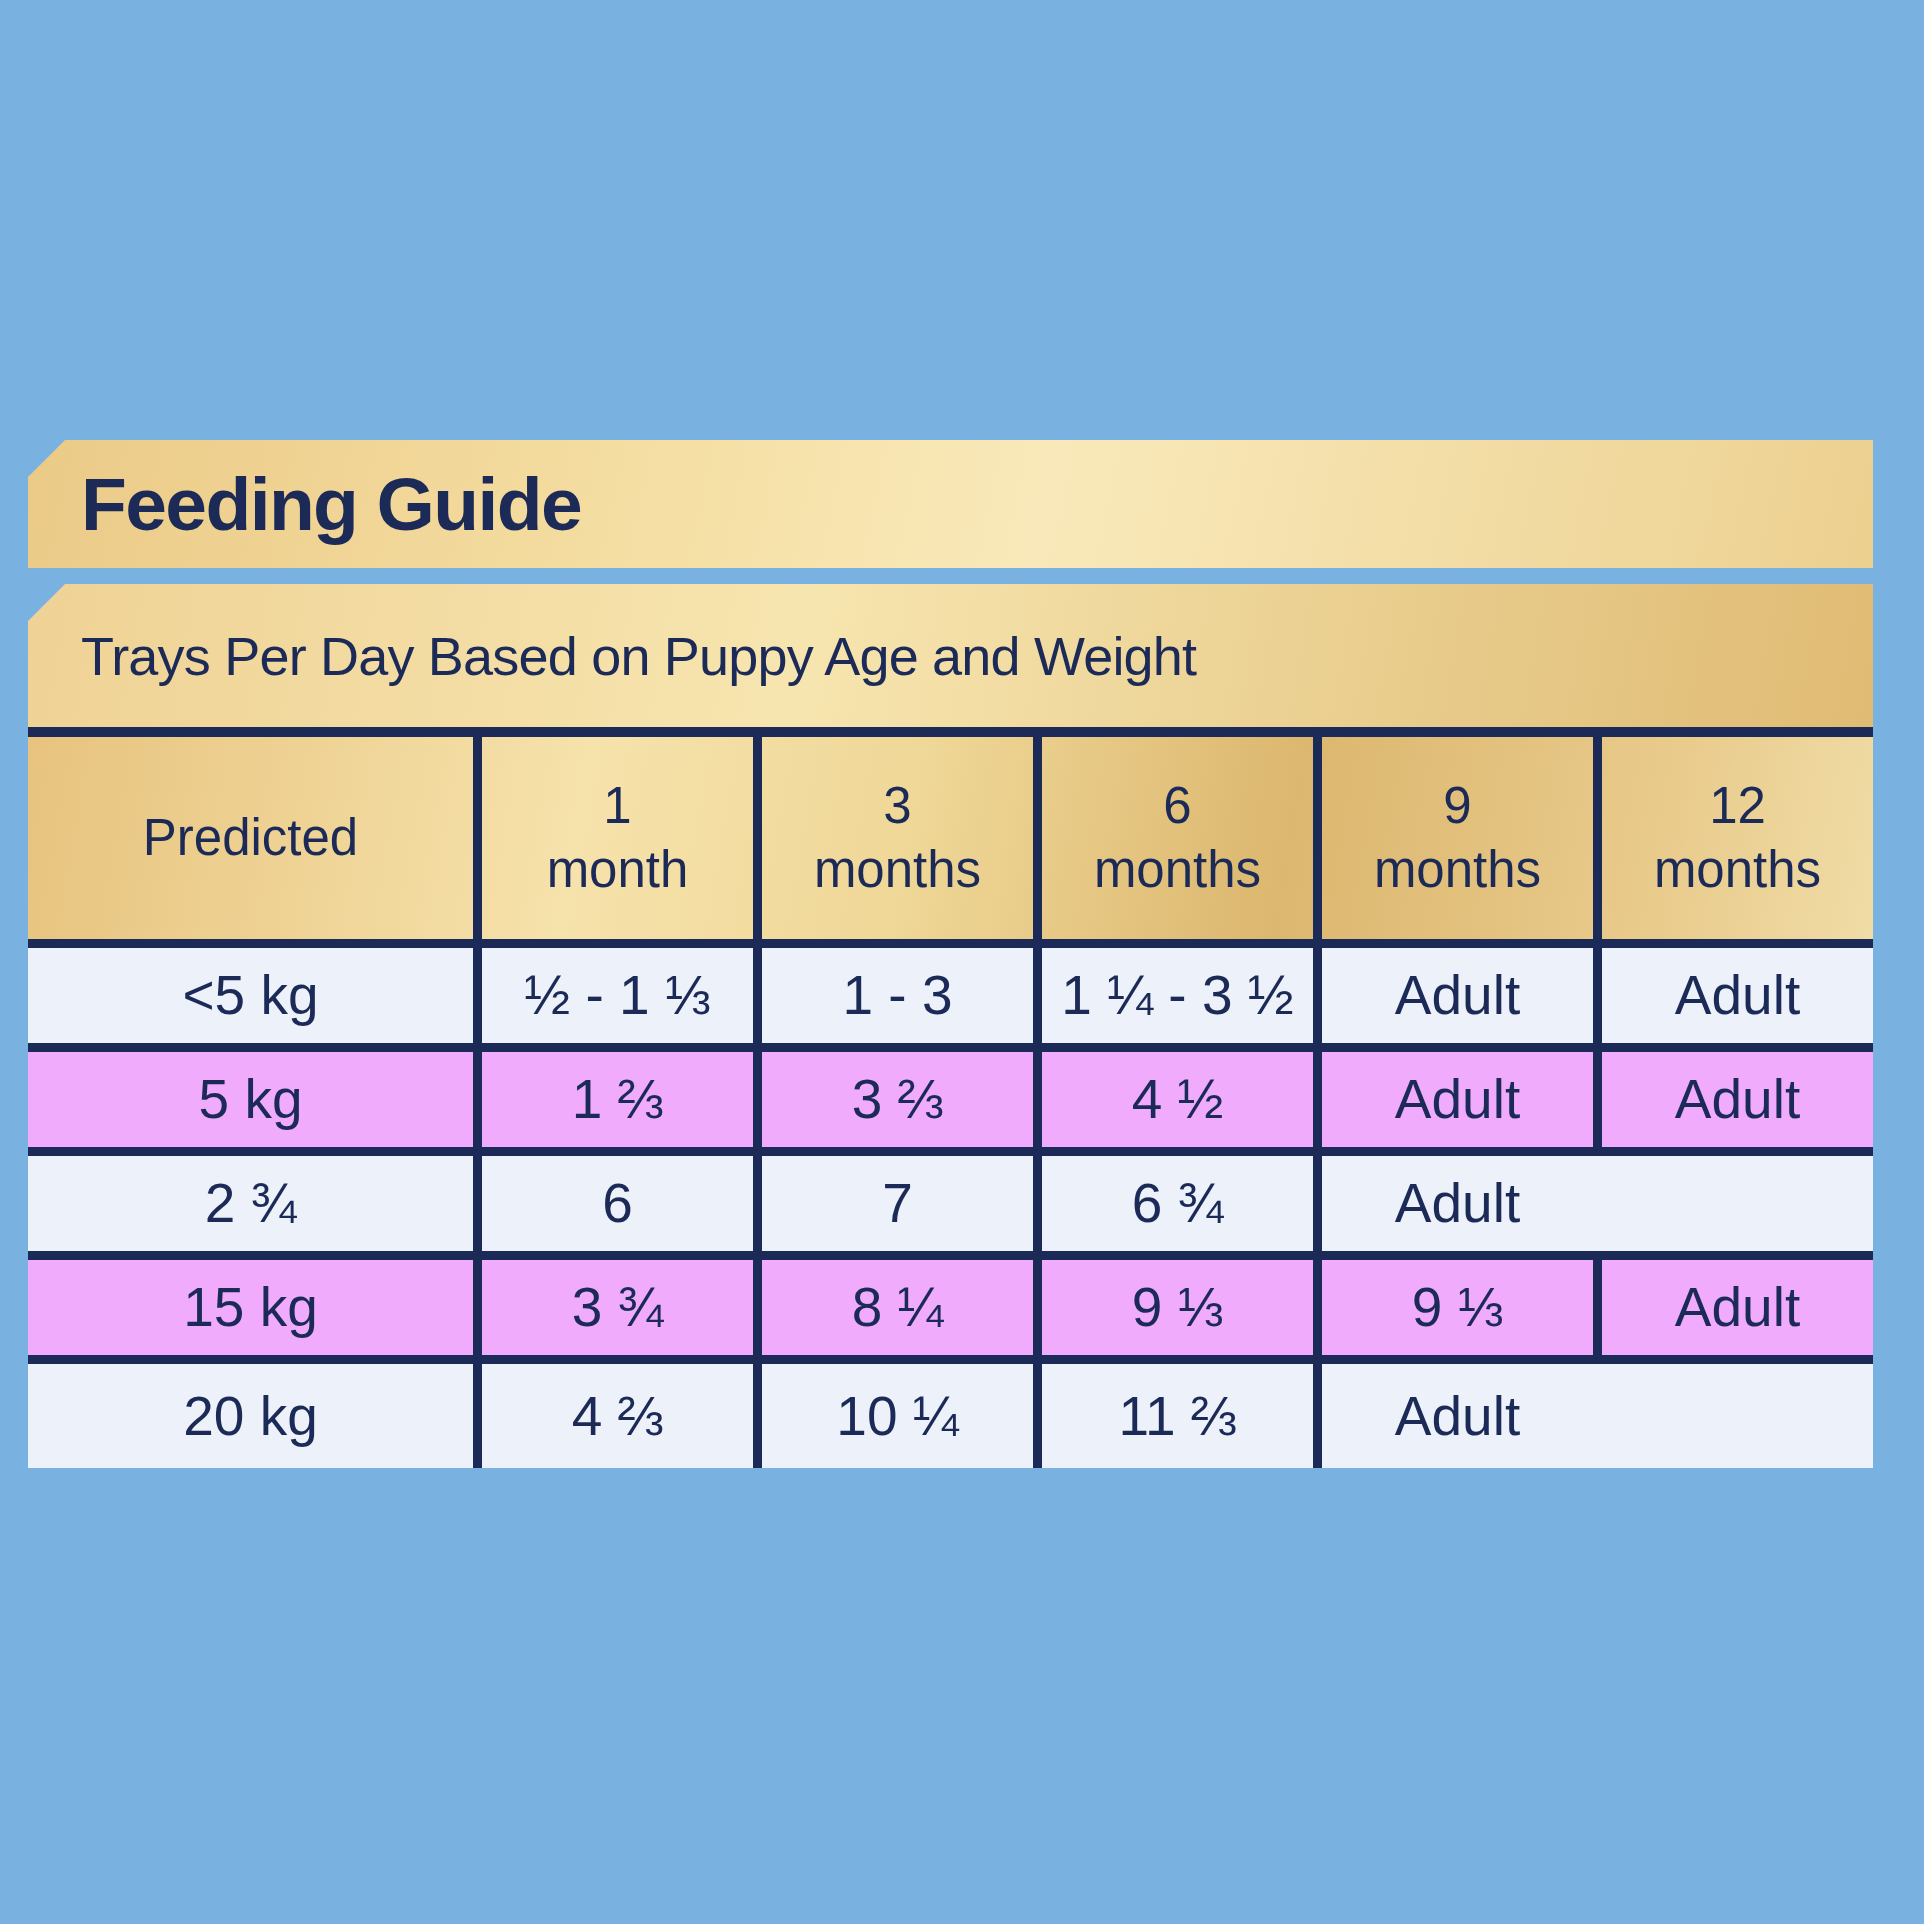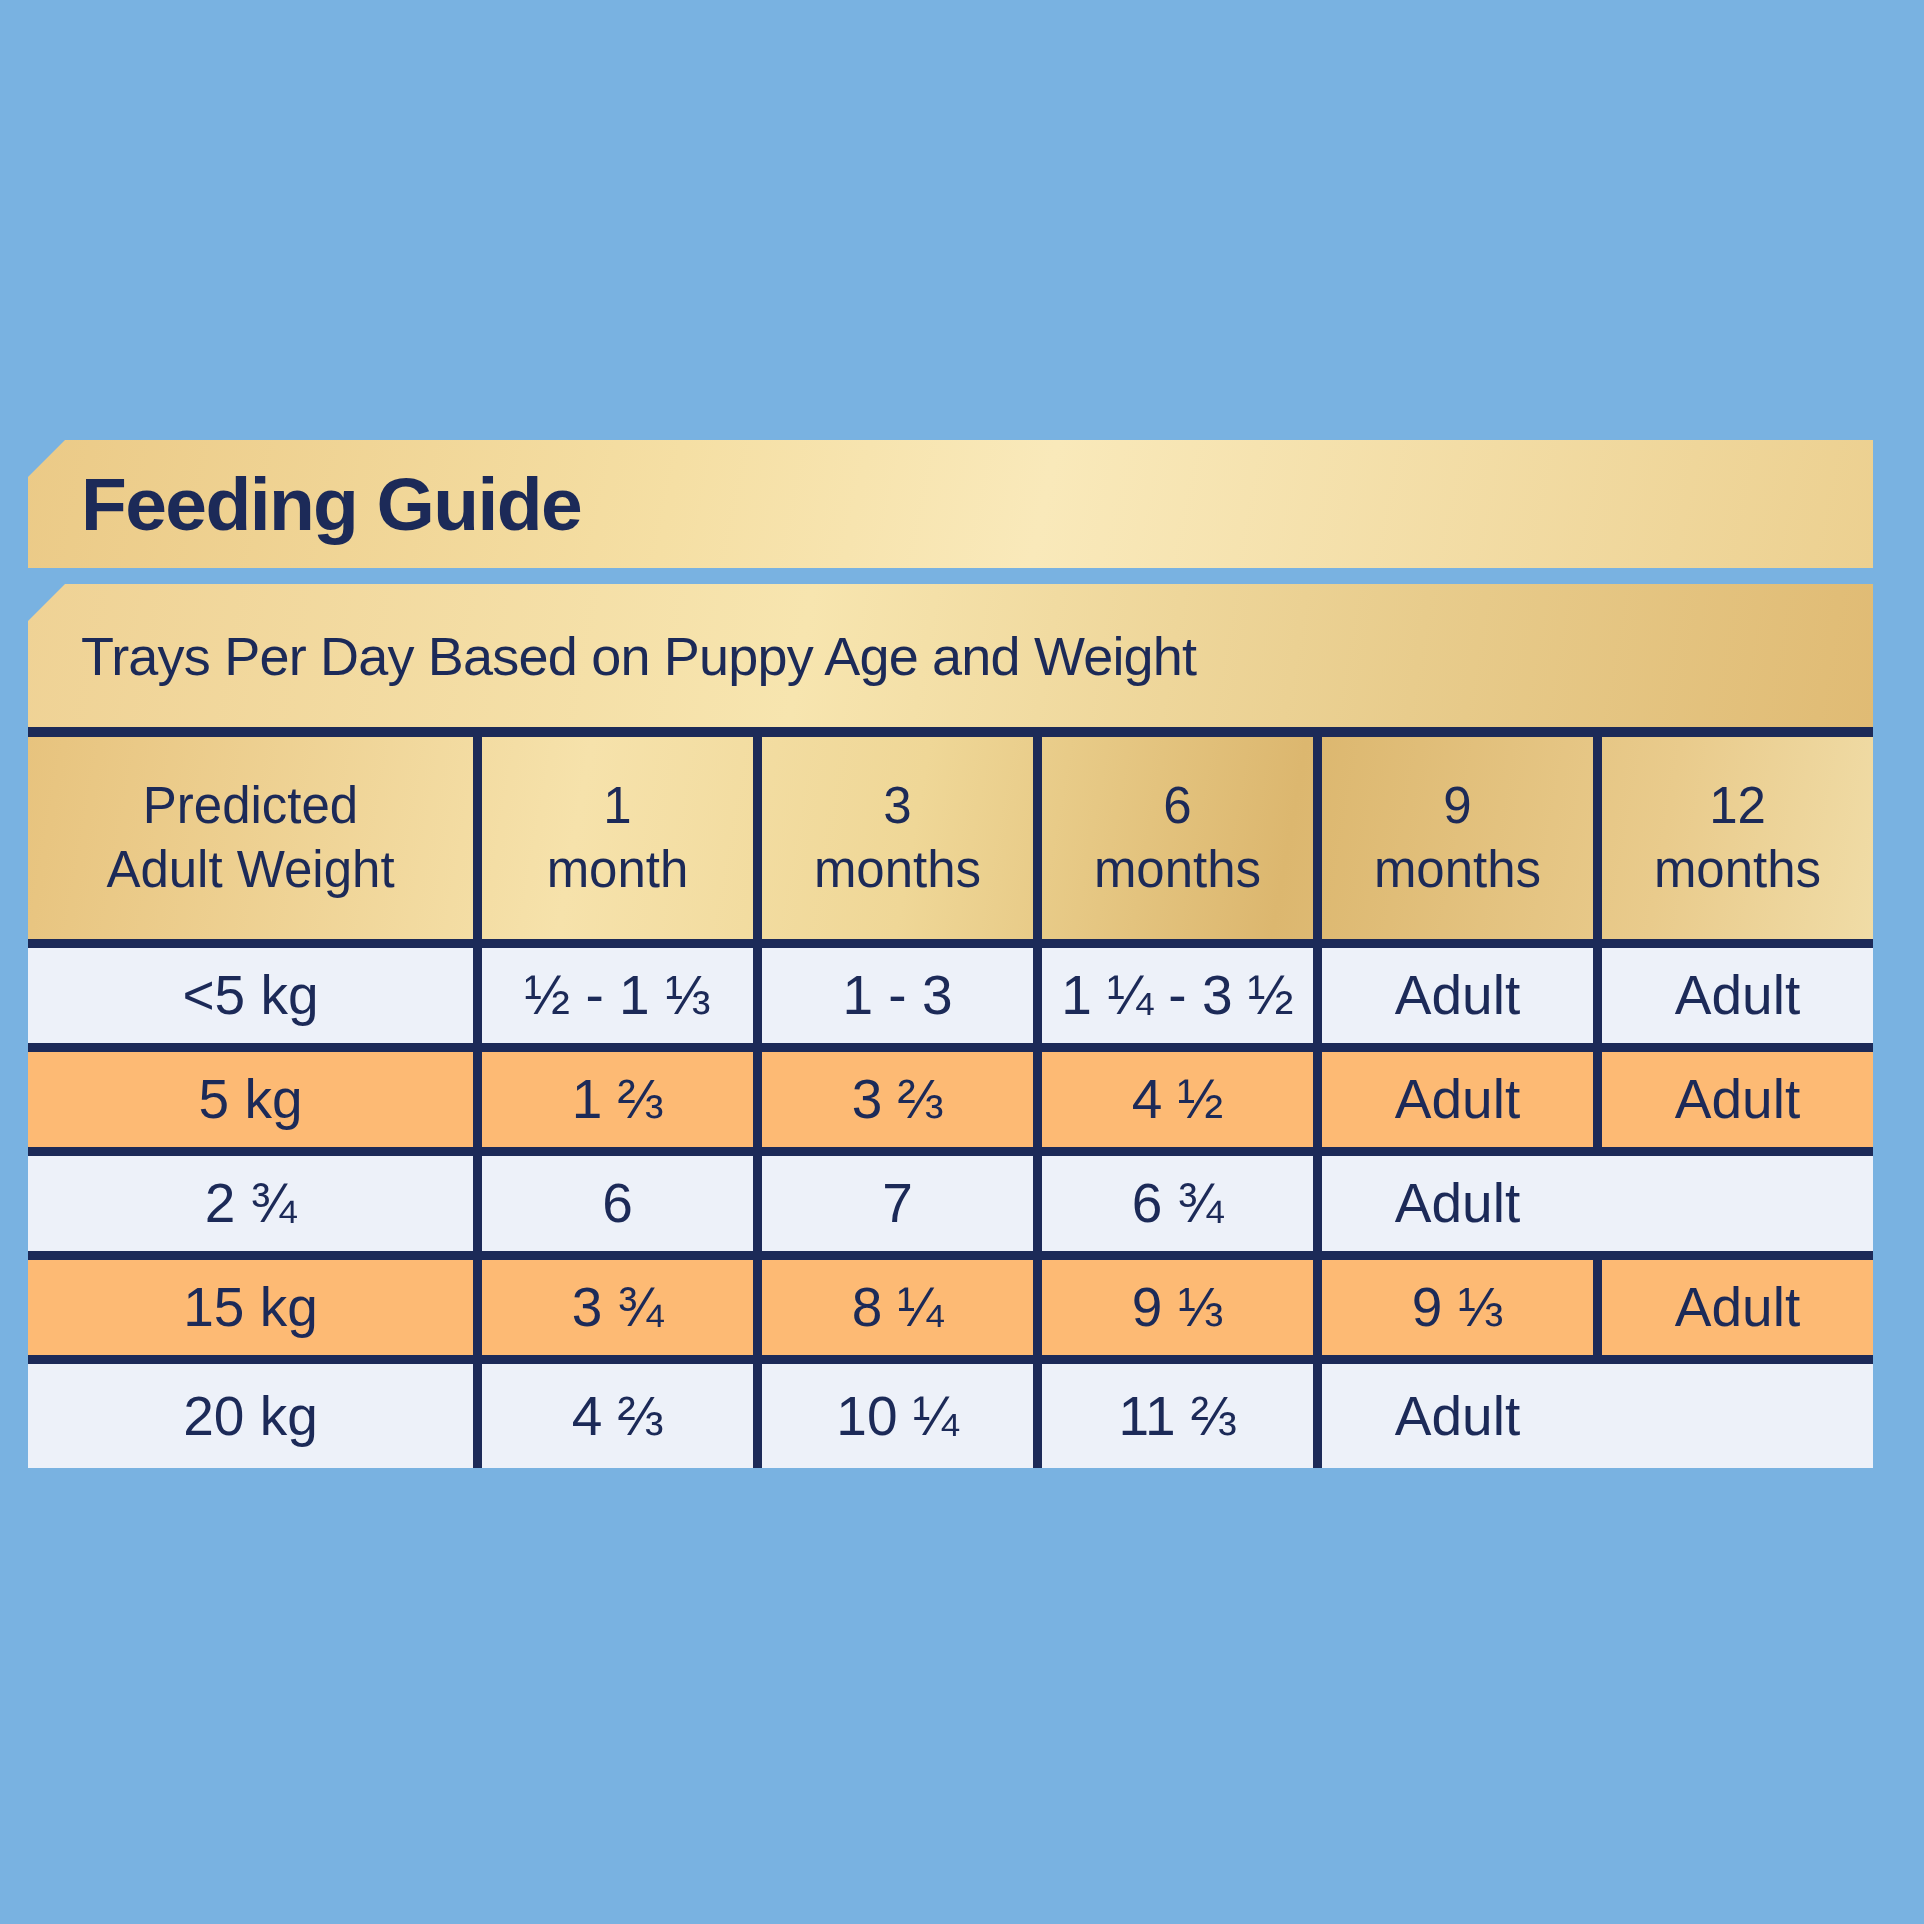--- a/index.html
+++ b/index.html
@@ -65,21 +65,21 @@
   .cell + .cell { border-left: 9.6px solid var(--navy); }
   .header-row {
     height: 211px;
     background: linear-gradient(100deg, #e7c37e 0%, #f6e2ab 30%, #efd797 48%, #dcb76f 68%, #e9cb8c 88%, #f0dca6 100%);
     border-bottom: 9.6px solid var(--navy);
     font-size: 51px;
     line-height: 1.25;
   }
   .data-row {
     height: 104px;
-    background: #fdba74;
+    background: #f0abfc;
     font-size: 55px;
   }
   .data-row:nth-child(odd) { background: var(--row-alt); }
   .data-row:not(:last-child) { border-bottom: 9.6px solid var(--navy); }
   .data-row .cell { flex-direction: row; }
 </style>
 </head>
 <body>
 
 <div class="content">
@@ -91,21 +91,20 @@
   <div class="banner banner-sub">
     <div class="caption">Trays Per Day Based on Puppy Age and Weight</div>
   </div>
 
   <div>
     <div class="table-top-border"></div>
 
     <div class="row header-row">
       <div class="cell">
         <span>Predicted</span>
-        <span>Adult Weight</span>
       </div>
       <div class="cell">
         <span>1</span>
         <span>month</span>
       </div>
       <div class="cell">
         <span>3</span>
         <span>months</span>
       </div>
       <div class="cell">

